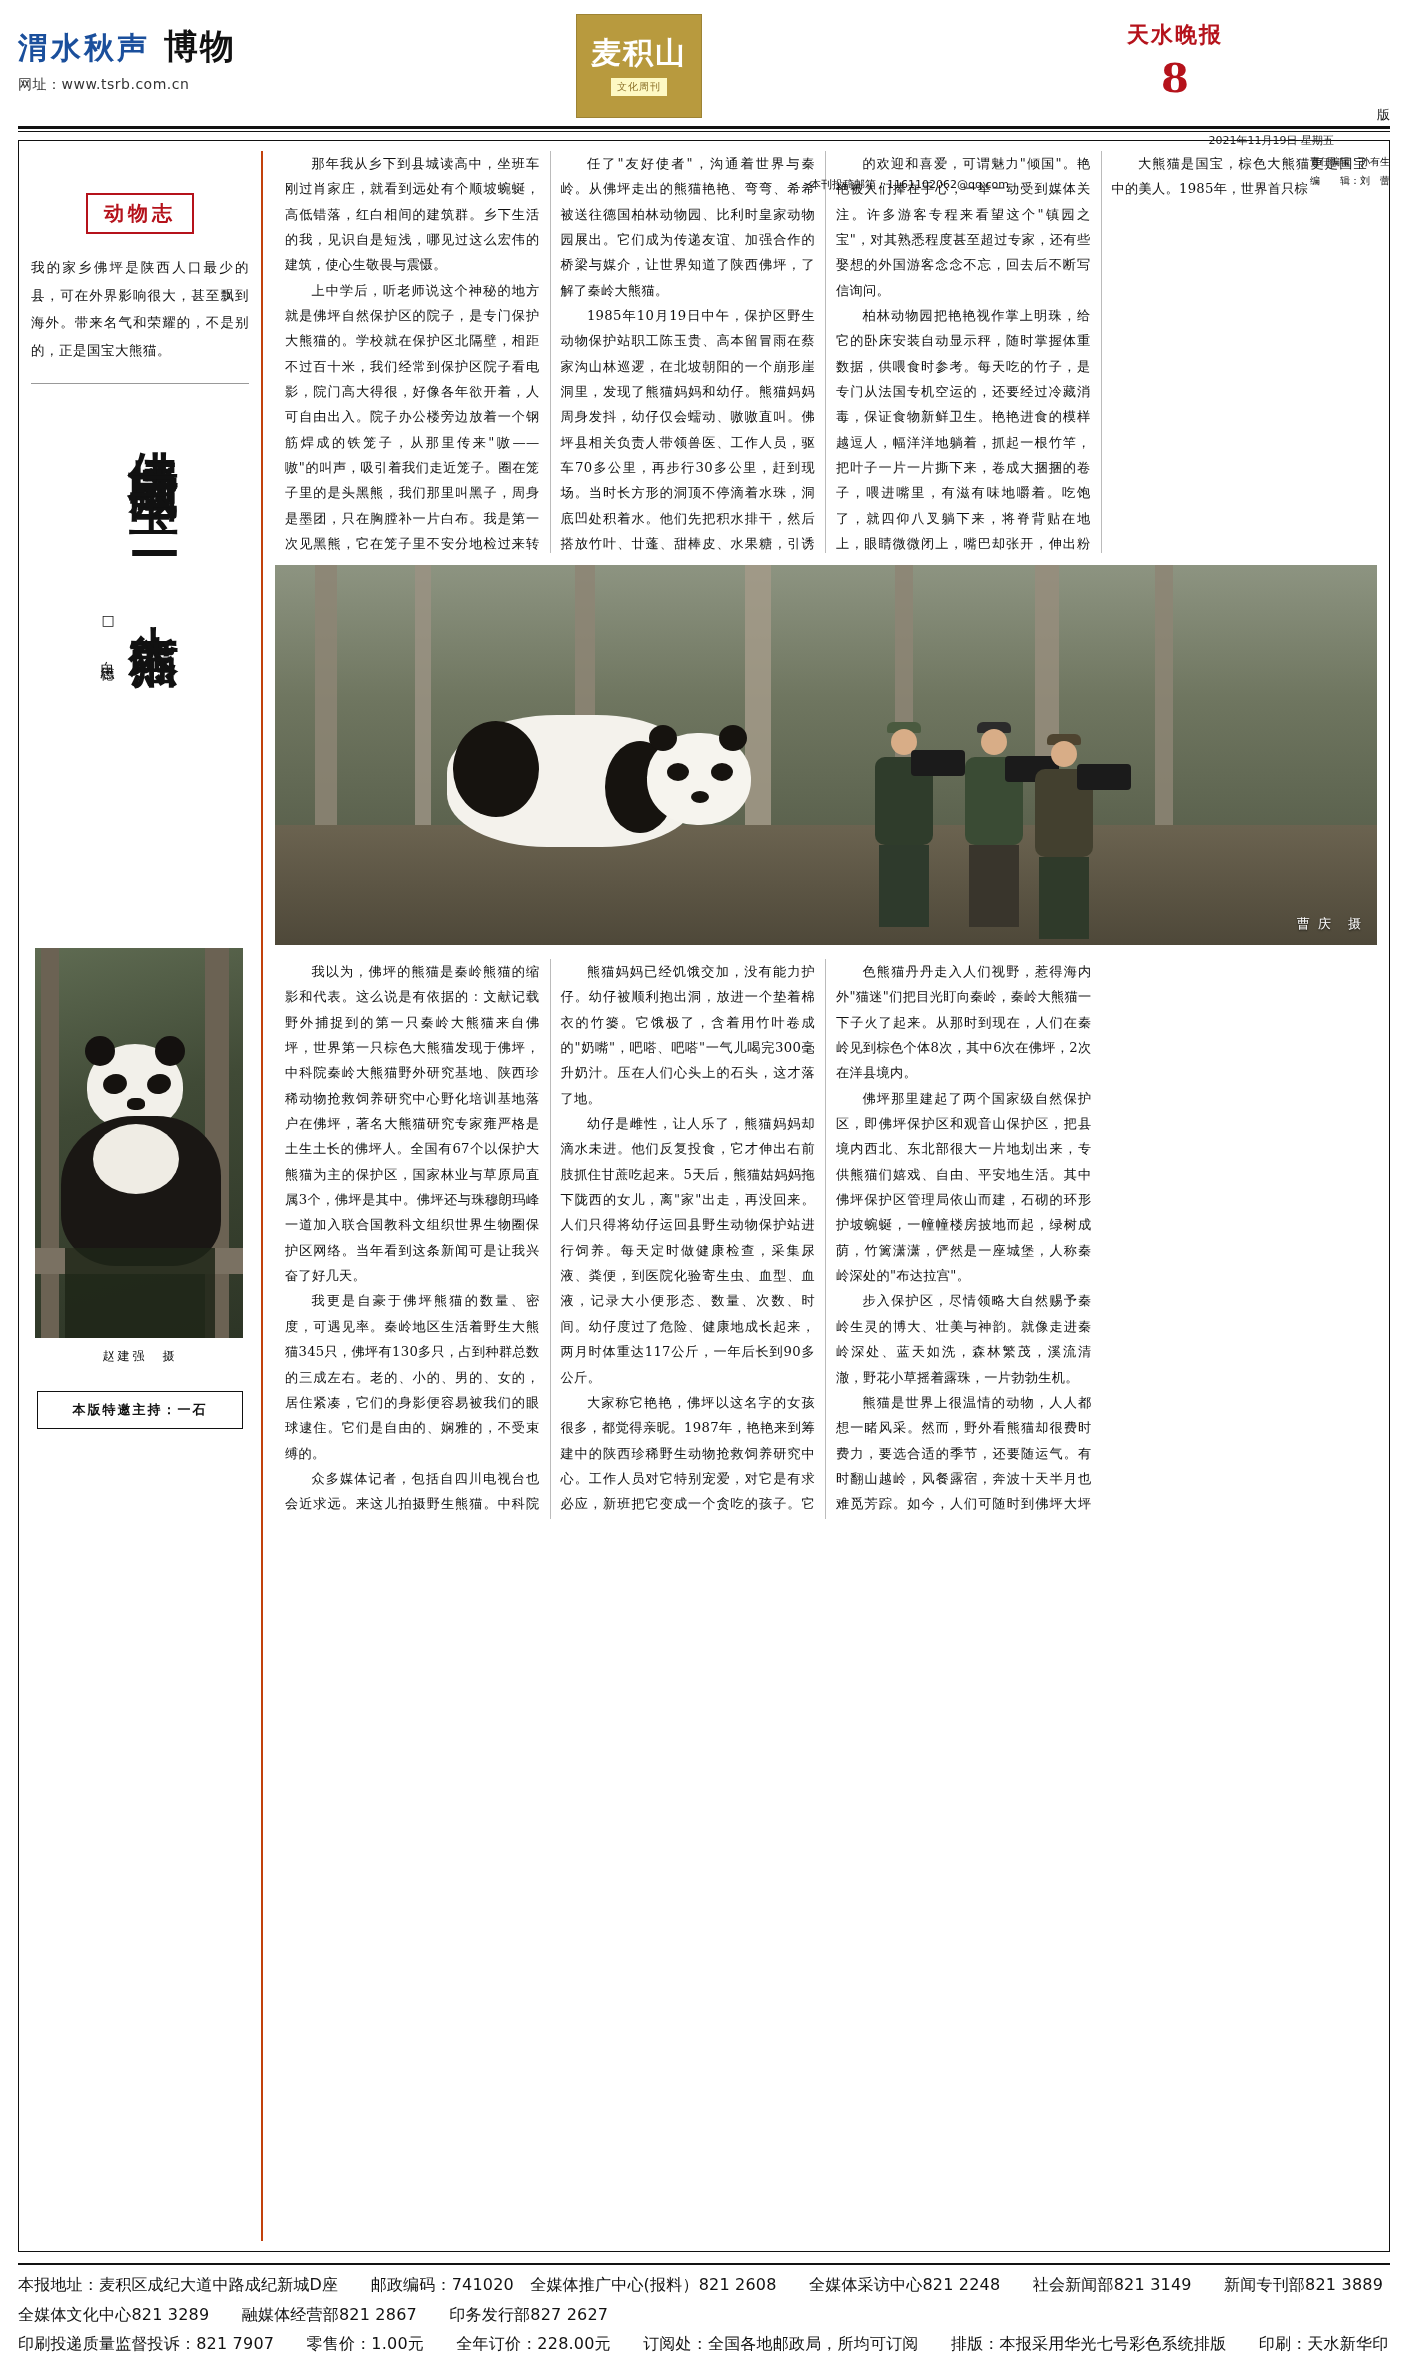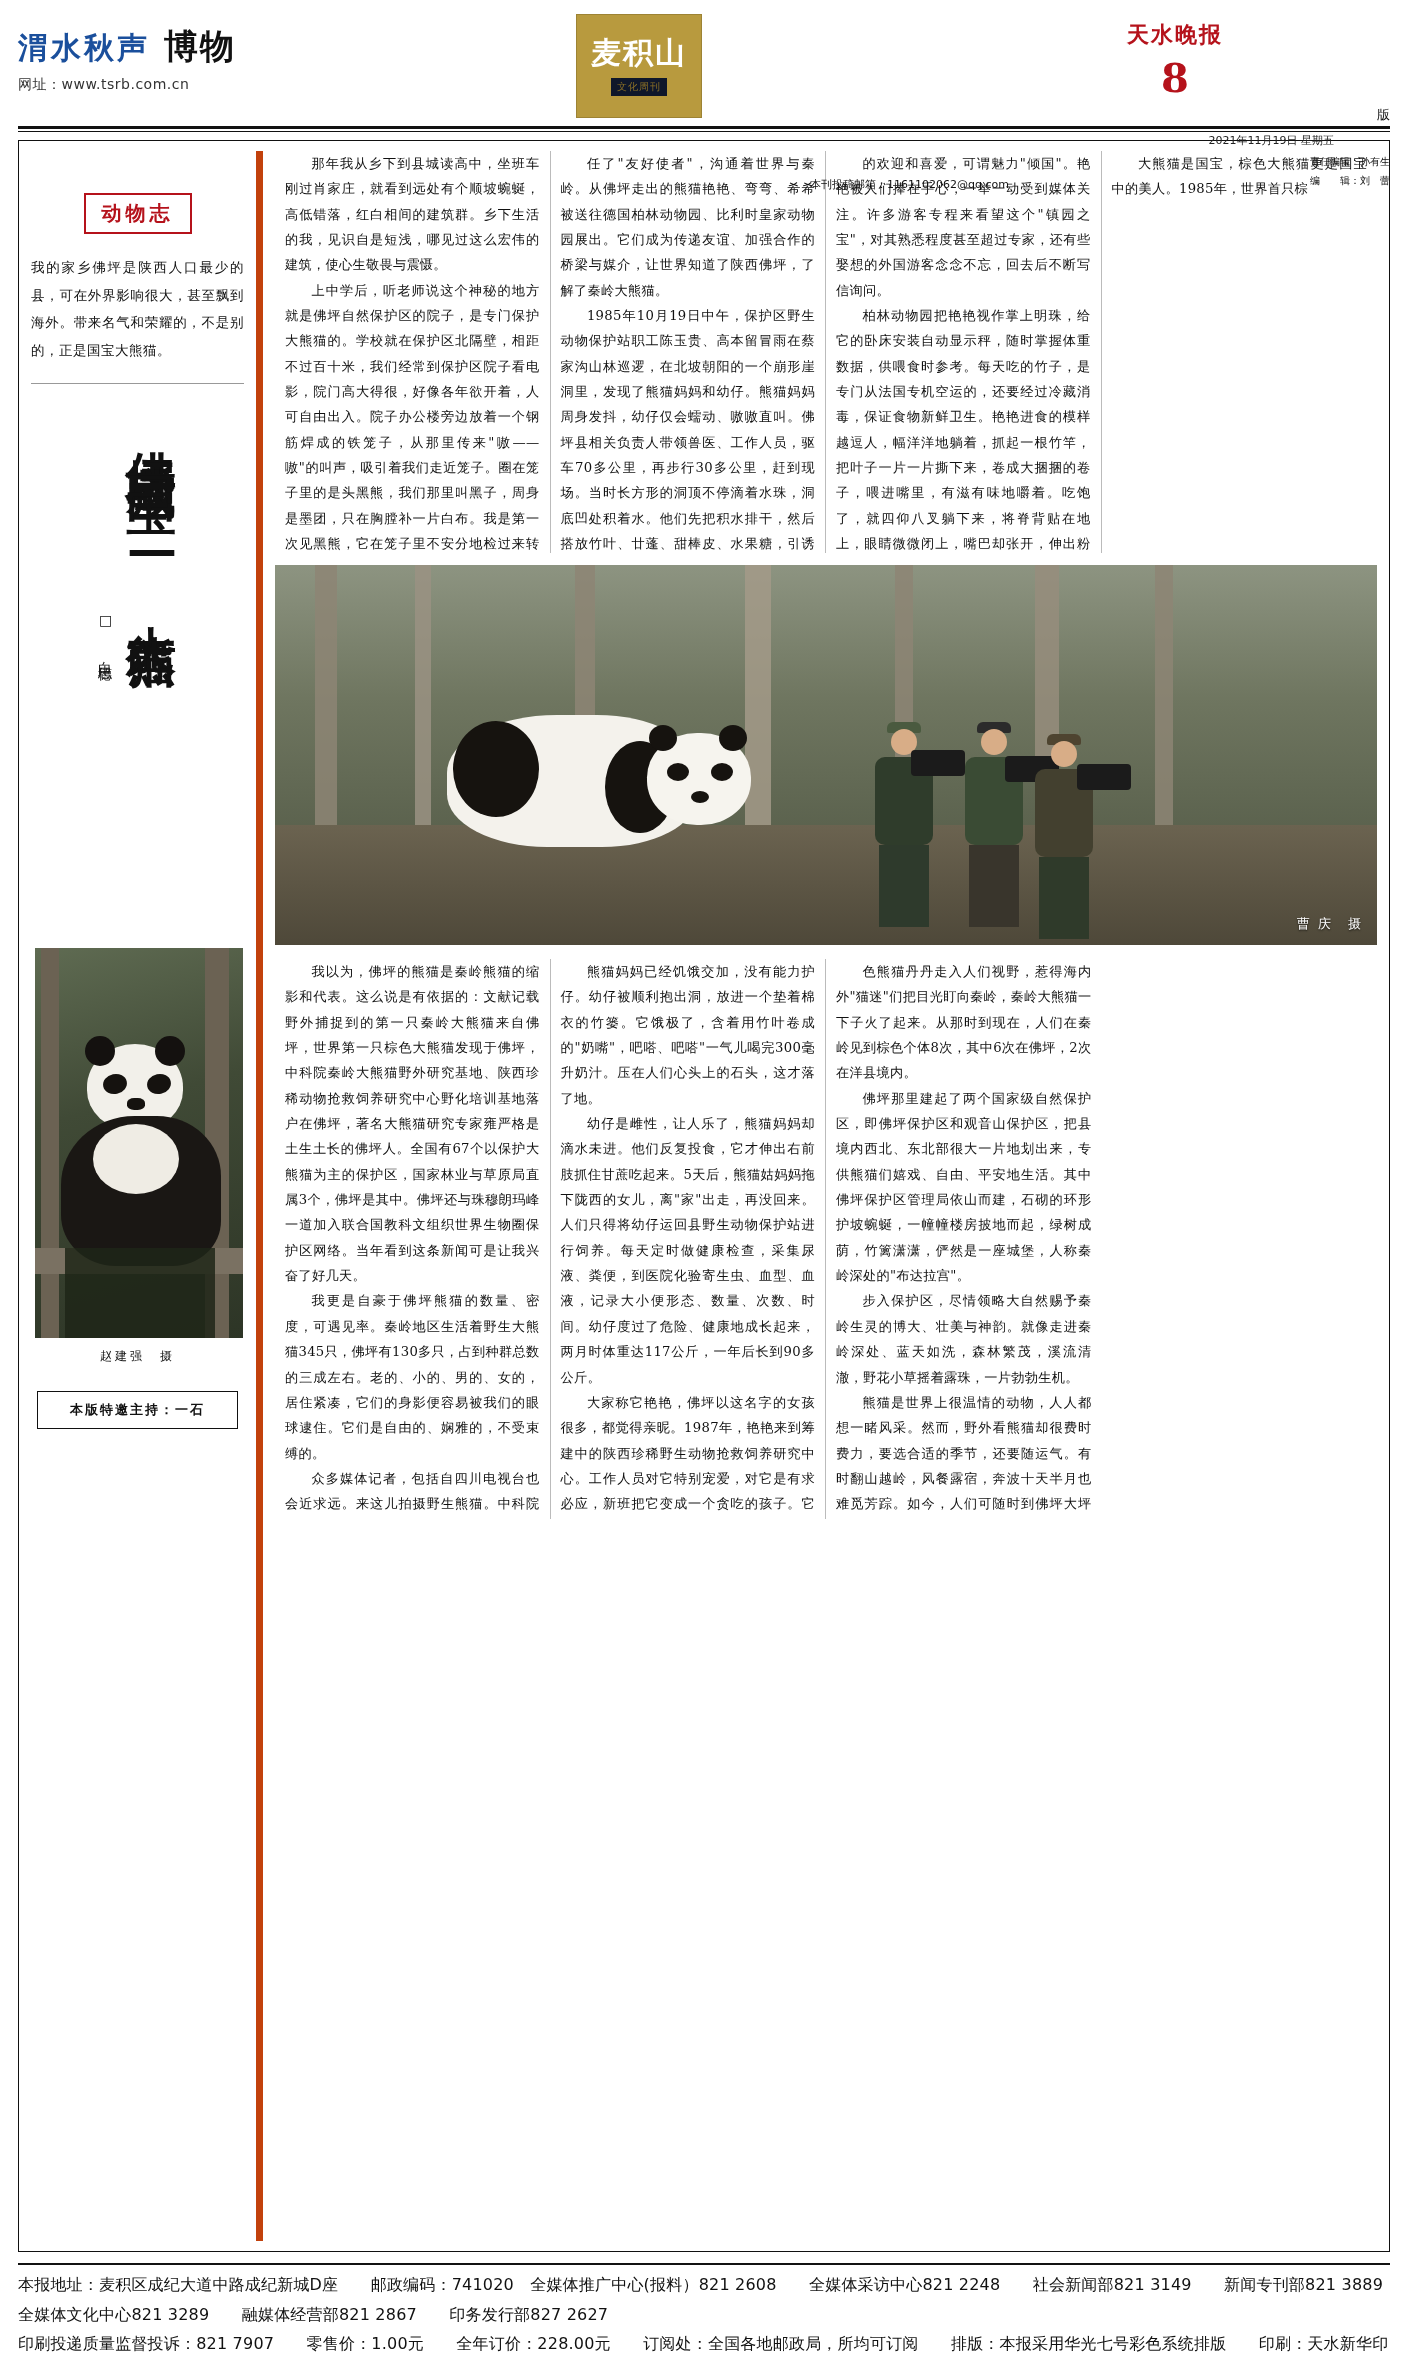--- a/index.html
+++ b/index.html
@@ -32,21 +32,21 @@
     width: 126px; height: 104px; background: #b89a3e;
     display: flex; flex-direction: column; align-items: center; justify-content: center;
     border: 1px solid #9d8334;
   }
   .logo-main {
     font-family: "DejaVu Serif", "Liberation Serif", serif;
     color: #ffffff; font-size: 30px; font-weight: bold; letter-spacing: 2px; line-height: 1.15;
     text-align: center;
   }
   .logo-sub {
-    margin-top: 8px; background: #0f172a; color: #8a6f26;
+    margin-top: 8px; background: #fef9c3; color: #8a6f26;
     font-size: 10px; padding: 2px 6px; letter-spacing: 1px;
   }
 
   .mast-right { width: 430px; padding-top: 6px; text-align: right; position: relative; }
   .mr-row1 { display: flex; align-items: center; justify-content: flex-end; gap: 10px; flex-direction: column; }
   .mr-paper {
     font-family: "DejaVu Serif", "Liberation Serif", serif;
     font-size: 22px; font-weight: bold; color: #b5121b; letter-spacing: 2px;
   }
   .mr-num {
@@ -58,21 +58,21 @@
   .mr-editors { margin-top: 4px; font-size: 10px; color: #111; line-height: 1.9; }
   .mr-mail { position: absolute; left: -150px; bottom: -2px; font-size: 11px; color: #111; white-space: nowrap; }
 
   .rule-thick { height: 3px; background: #111; margin-top: 4px; }
   .rule-thin  { height: 1px; background: #111; margin-top: 2px; }
 
   
   .frame { border: 1px solid #111; margin-top: 8px; height: 2112px; padding: 10px 12px; display: flex; gap: 0; }
 
   
-  .col-feature { width: 232px; border-right: 7px solid #c2410c; padding-right: 12px; position: relative; }
+  .col-feature { width: 232px; border-right: 2px solid #c2410c; padding-right: 12px; position: relative; }
   .badge-wrap { display: flex; justify-content: center; margin-top: 42px; }
   .badge {
     border: 2px solid #b5121b; color: #b5121b; font-size: 20px; font-weight: bold;
     padding: 5px 16px; letter-spacing: 4px;
     font-family: "DejaVu Serif", "Liberation Serif", serif;
   }
   .lede {
     margin-top: 20px; font-size: 13.5px; line-height: 2.05; color: #111;
     text-align: justify; letter-spacing: .5px;
     font-family: "DejaVu Serif", "Liberation Serif", serif;

